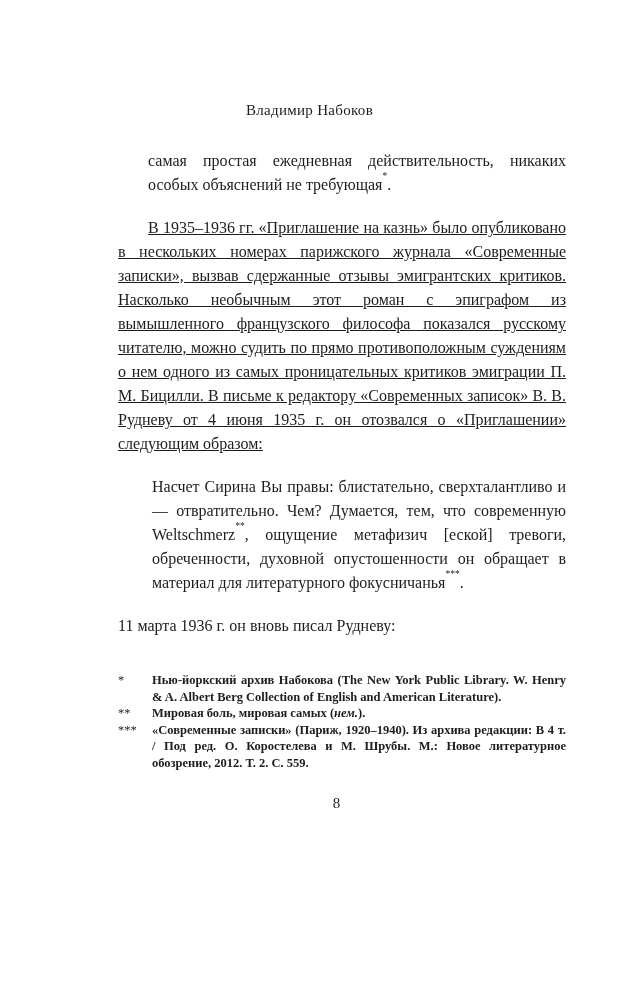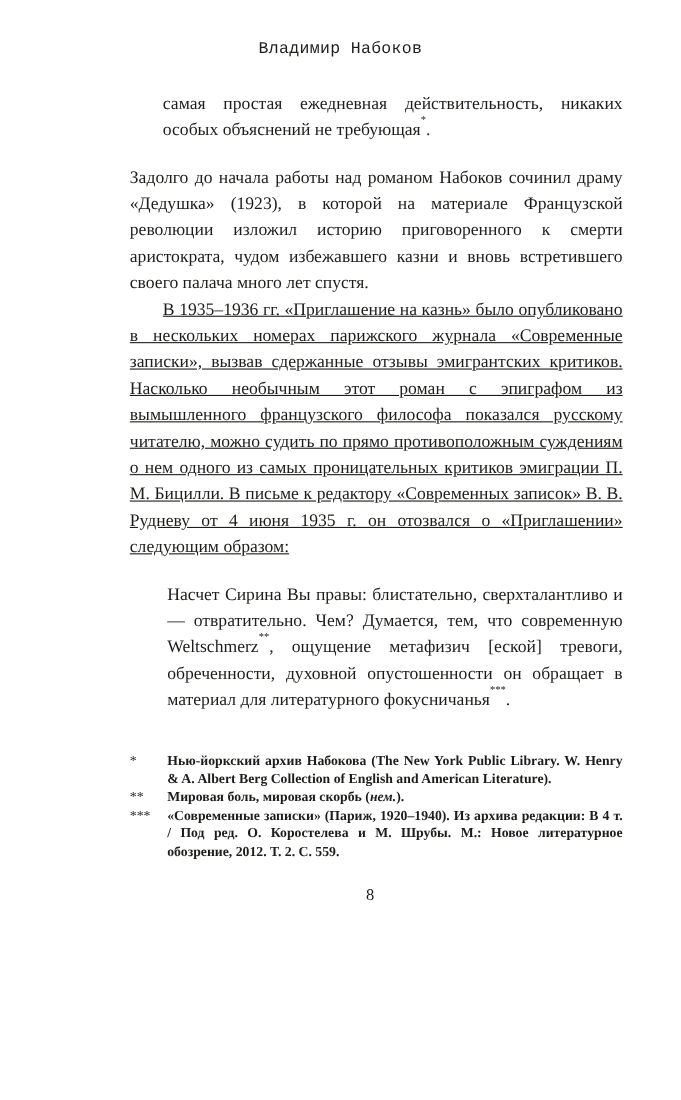--- a/index.html
+++ b/index.html
@@ -9,25 +9,24 @@
     position: relative;
     width: 619px;
     height: 1000px;
     background: #ffffff;
     overflow: hidden;
     font-family: "Liberation Serif", "DejaVu Serif", serif;
     color: #1e1d1b;
   }
 
   .running-header {
-    padding-top: 36px;
+    padding-top: 102px;
     text-align: center;
     font-size: 15px;
     letter-spacing: 0.3px;
-    font-family: Liberation Mono, monospace;
   }
 
   .body-text {
     margin: 30px 53px 0 118px;
     font-size: 16px;
     line-height: 24px;
     text-align: justify;
     -webkit-hyphens: auto;
     hyphens: auto;
   }
@@ -65,37 +64,37 @@
 <body>
 
 <div class="page">
 
   <div class="running-header">Владимир Набоков</div>
 
   <div class="body-text">
 
     <div class="quote-cont"><span>самая простая ежедневная действительность, никаких особых объяснений не требующая</span><sup>*</sup><span>.</span></div>
 
-    <p>Задолго до начала работы над романом Набоков сочинил драму «Дедушка» (1923), в которой на материале Французской революции изложил историю приговоренного к смерти аристократа, чудом избежавшего казни и вновь встретившего своего палача много лет спустя.</p>
 
     <p class="para-indent">В 1935–1936 гг. «Приглашение на казнь» было опубликовано в нескольких номерах парижского журнала «Современные записки», вызвав сдержанные отзывы эмигрантских критиков. Насколько необычным этот роман с эпиграфом из вымышленного французского философа показался русскому читателю, можно судить по прямо противоположным суждениям о нем одного из самых проницательных критиков эмиграции П. М. Бицилли. В письме к редактору «Современных записок» В. В. Рудневу от 4 июня 1935 г. он отозвался о «Приглашении» следующим образом:</p>
 
     <div class="blockquote"><span>Насчет Сирина Вы правы: блистательно, сверхталантливо и — отвратительно. Чем? Думается, тем, что современную Weltschmerz</span><sup>**</sup><span>, ощущение метафизич [еской] тревоги, обреченности, духовной опустошенности он обращает в материал для литературного фокусничанья</span><sup>***</sup><span>.</span></div>
 
+    <p>11 марта 1936 г. он вновь писал Рудневу:</p>
 
     <div class="footnotes">
 
       <div class="footnote">
         <span class="fn-marker">*</span>
         <span class="fn-text"><span>Нью-йоркский архив Набокова (The New York Public Library. W. Henry &amp; A. Albert Berg Collection of English and American Literature).</span></span>
       </div>
 
       <div class="footnote">
         <span class="fn-marker">**</span>
-        <span class="fn-text"><span>Мировая боль, мировая скорбь (</span><span style="font-style: italic;">нем.</span><span>).</span></span>
+        <span class="fn-text"><span>Мировая боль, мировая самых (</span><span style="font-style: italic;">нем.</span><span>).</span></span>
       </div>
 
       <div class="footnote">
         <span class="fn-marker">***</span>
         <span class="fn-text"><span>«Современные записки» (Париж, 1920–1940). Из архива редакции: В 4 т. / Под ред. О. Коростелева и М. Шрубы. М.: Новое литературное обозрение, 2012. Т. 2. С. 559.</span></span>
       </div>
 
     </div>
   </div>
 

